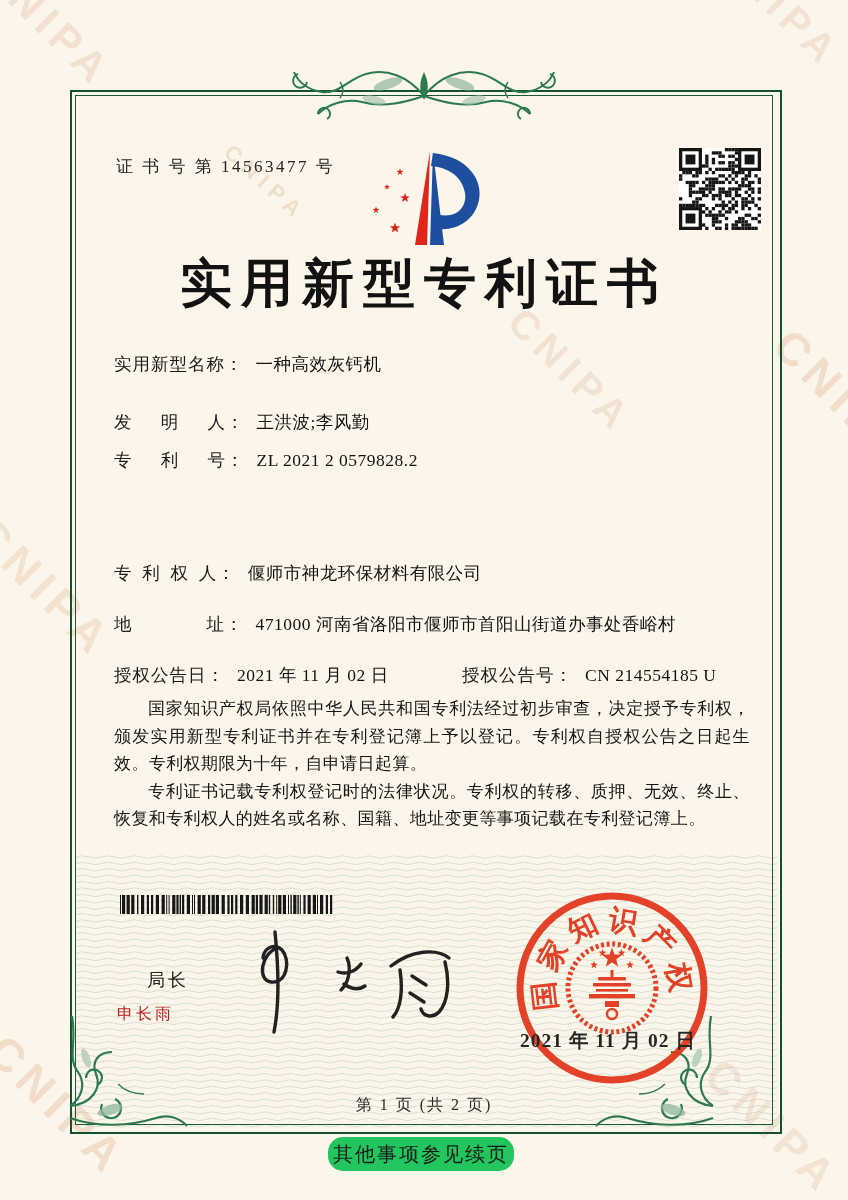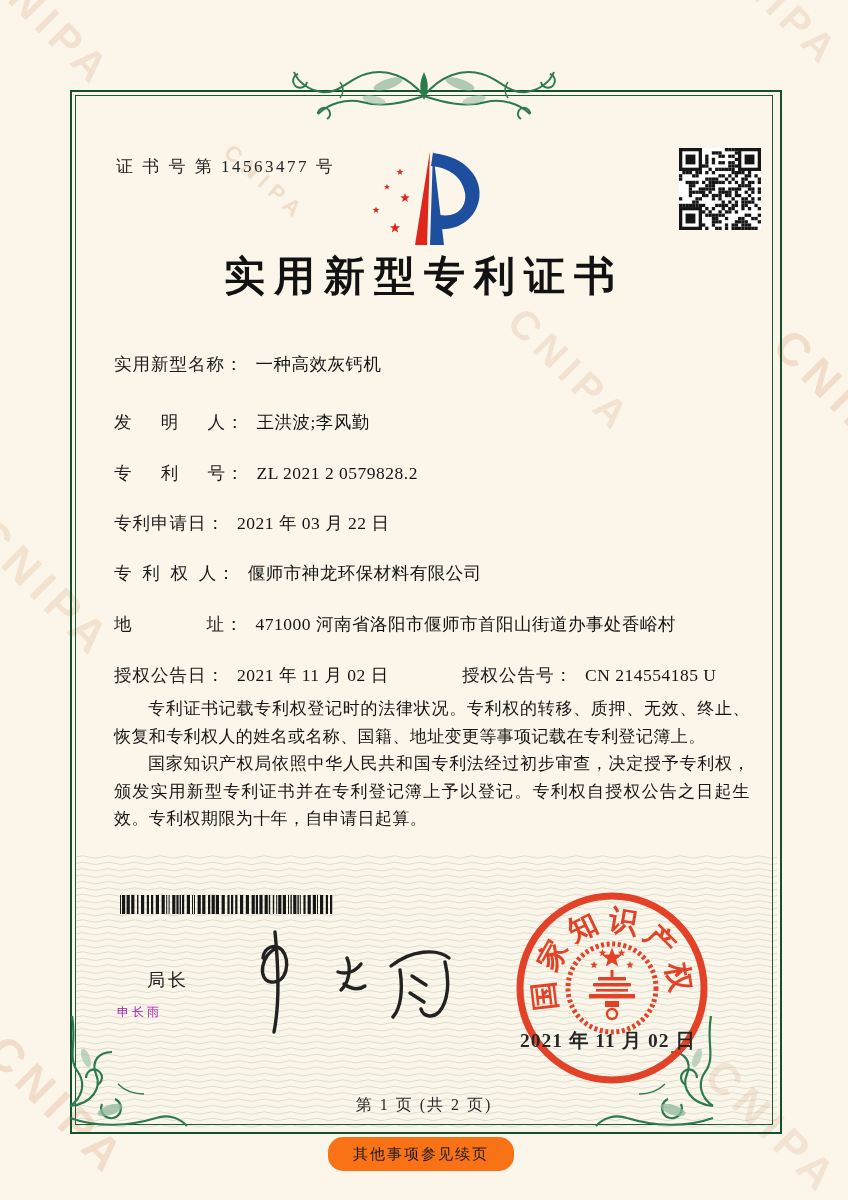--- a/index.html
+++ b/index.html
@@ -17,42 +17,42 @@
   .wm7{left:688px;top:1102px;font-size:44px;color:rgba(229,196,171,.38);}
   .wm8{left:700px;top:-18px;font-size:40px;color:rgba(231,202,180,.45);}
   
   .frame{position:absolute;left:70px;top:90px;width:708px;height:1040px;border:2.5px solid #15512e;}
   .frame-inner{position:absolute;left:3px;top:3px;width:696px;height:1028px;border:1px solid #1b5a35;}
   .orn{position:absolute;}
   
   .certno{position:absolute;left:116px;top:155px;font-size:17px;letter-spacing:2.5px;color:#242424;}
   .logo{position:absolute;left:366px;top:141px;}
   .qr{position:absolute;left:679px;top:148px;}
-  .title{position:absolute;left:70px;top:249px;width:708px;text-align:center;font-size:41px;
+  .title{position:absolute;left:70px;top:249px;width:708px;text-align:center;font-size:52px;
          font-weight:bold;letter-spacing:9px;color:#121212;}
   .frow{position:absolute;left:114px;width:664px;font-size:17.5px;white-space:nowrap;}
   .flabel{letter-spacing:1px;color:#1c1c1c;text-align:center;}
   .fvalue{margin-left:12px;letter-spacing:.5px;color:#141414;}
   .col2{position:absolute;left:316px;top:0;margin-left:32px;}
   .paras{position:absolute;left:114px;top:695px;width:636px;font-size:17px;line-height:1.62;
          letter-spacing:.4px;color:#161616;text-align:justify;}
   .paras p{margin:0;text-indent:2em;}
   .guilloche-wrap{position:absolute;left:76px;top:853px;}
   .barcode{position:absolute;left:120px;top:895px;}
   .director-title{position:absolute;left:117px;top:968px;font-family:Liberation Serif, serif;
          font-size:18px;letter-spacing:3px;color:#222;margin-left:30px;}
   .director-name{position:absolute;left:117px;top:1004px;font-family:"Liberation Sans","DejaVu Sans",sans-serif;
-         font-size:12px;letter-spacing:3px;color:#a21caf;}
+         font-size:16px;letter-spacing:3px;color:#b91c1c;}
   .signature{position:absolute;left:235px;top:922px;}
   .seal{position:absolute;left:506px;top:886px;opacity:.95;}
   .seal-date{font-size:19.5px;font-weight:bold;fill:#1b1b1b;letter-spacing:1px;}
   .pagenum{position:absolute;left:70px;top:1095px;width:708px;text-align:center;font-size:16px;
            letter-spacing:2px;color:#2a2a2a;}
-  .footnote{position:absolute;left:328px;top:1137px;width:186px;height:34px;background:#f97316;
-            display:flex;align-items:center;justify-content:center;font-size:15px;letter-spacing:2px;color:#1a1a1a;border-radius:15px;}
+  .footnote{position:absolute;left:328px;top:1137px;width:186px;height:34px;background:#22c55e;
+            display:flex;align-items:center;justify-content:center;font-size:20px;letter-spacing:2px;color:#1a1a1a;border-radius:15px;}
 </style>
 </head>
 <body>
 
 <div class="page">
 
   <div class="wm wm1">CNIPA</div>
   <div class="wm wm2">CNIPA</div>
   <div class="wm wm3">CNIPA</div>
   <div class="wm wm4">CNIPA</div>
@@ -410,44 +410,41 @@
   </svg>
 
   <div class="title">实用新型专利证书</div>
 
   <div class="frow" style="top:352px">
     <span class="flabel">实用新型名称：</span><span class="fvalue">一种高效灰钙机</span>
   </div>
   <div class="frow" style="top:410px">
     <span class="flabel">发　 明　 人：</span><span class="fvalue">王洪波;李风勤</span>
   </div>
-  <div class="frow" style="top:461px">
+  <div class="frow" style="top:448px">
     <span class="flabel">专　 利　 号：</span><span class="fvalue">ZL 2021 2 0579828.2</span>
-  </div>
-  <div class="frow" style="top:511px">
-    <span class="flabel">专利申请日：</span><span class="fvalue">2021 年 03 月 22 日</span>
   </div>
   <div class="frow" style="top:561px">
     <span class="flabel">专 利 权 人：</span><span class="fvalue">偃师市神龙环保材料有限公司</span>
   </div>
   <div class="frow" style="top:612px">
     <span class="flabel">地　　　　址：</span><span class="fvalue">471000 河南省洛阳市偃师市首阳山街道办事处香峪村</span>
   </div>
   <div class="frow" style="top:663px">
     <span>
       <span class="flabel">授权公告日：</span><span class="fvalue">2021 年 11 月 02 日</span>
     </span>
     <span class="col2">
       <span class="flabel">授权公告号：</span><span class="fvalue">CN 214554185 U</span>
     </span>
   </div>
 
   <div class="paras">
+    <p>国家知识产权局依照中华人民共和国专利法经过初步审查，决定授予专利权，颁发实用新型专利证书并在专利登记簿上予以登记。专利权自授权公告之日起生效。专利权期限为十年，自申请日起算。</p>
     <p>专利证书记载专利权登记时的法律状况。专利权的转移、质押、无效、终止、恢复和专利权人的姓名或名称、国籍、地址变更等事项记载在专利登记簿上。</p>
-    <p>国家知识产权局依照中华人民共和国专利法经过初步审查，决定授予专利权，颁发实用新型专利证书并在专利登记簿上予以登记。专利权自授权公告之日起生效。专利权期限为十年，自申请日起算。</p>
   </div>
 
   <svg class="barcode" width="216" height="20" viewBox="0 0 216 20">
     <g id="barcode-bars">
         <rect x="0.0" y="0" width="1" height="19" fill="#161616"></rect>
         <rect x="2.0" y="0" width="3.2" height="19" fill="#161616"></rect>
         <rect x="6.6" y="0" width="3.2" height="19" fill="#161616"></rect>
         <rect x="11.2" y="0" width="3.2" height="19" fill="#161616"></rect>
         <rect x="17.0" y="0" width="1.4" height="19" fill="#161616"></rect>
         <rect x="21.0" y="0" width="3.2" height="19" fill="#161616"></rect>

